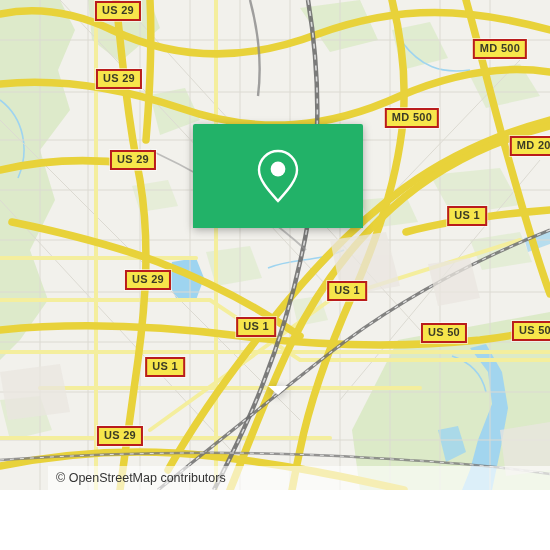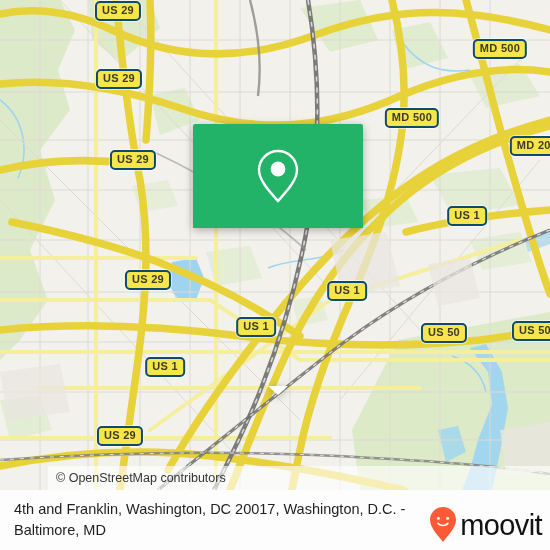--- a/index.html
+++ b/index.html
@@ -6,22 +6,22 @@
   body{width:550px;height:550px;overflow:hidden;background:#fff;
        font-family:"Liberation Sans",sans-serif;}
   #app{position:relative;width:550px;height:550px;overflow:hidden;}
 
   
   #map{position:absolute;left:0;top:0;width:550px;height:490px;
        background:#f2f1ec;overflow:hidden;}
   #map svg{position:absolute;left:0;top:0;}
 
   
-  .shield{position:absolute;background:#f7e64b;border:2px solid #0c4a6e;
-          border-radius:5px;color:#3b3b26;font-weight:bold;font-size:11px;
+  .shield{position:absolute;background:#f7e64b;border:2px solid #b91c1c;
+          border-radius:0;color:#3b3b26;font-weight:bold;font-size:11px;
           line-height:13px;padding:1px 5px 2px 5px;white-space:nowrap;
           box-shadow:0 0 0 1px rgba(255,255,255,.55);
           transform:translate(-50%,-50%);letter-spacing:.3px;text-align:right;}
 
   
   #popup{position:absolute;left:193px;top:124px;width:170px;
          filter:drop-shadow(0 2px 4px rgba(0,0,0,.30));}
   #popup-head{height:104px;background:#22b268;border-radius:2px 2px 0 0;
               display:flex;align-items:center;justify-content:center;}
   #popup-foot{height:34px;background:#ffffff;border-radius:0 0 2px 2px;
@@ -175,27 +175,14 @@
         <circle cx="23" cy="21" r="7.4" fill="#ffffff"></circle>
       </svg>
     </div>
     <div id="popup-tail"></div>
   </div>
 
   <div id="attrib">
     <span id="attrib-text">© OpenStreetMap contributors</span>
   </div>
 
-  <div id="footer">
-    <div id="footer-title">4th and Franklin, Washington, DC 20017, Washington, D.C. - Baltimore, MD</div>
-    <div id="brand">
-      <svg width="30" height="38" viewBox="0 0 30 38">
-        <path d="M15 1 C7.8 1 2 6.8 2 14 C2 22 11 30.5 15 36
-                 C19 30.5 28 22 28 14 C28 6.8 22.2 1 15 1 Z" fill="#ff5a36"></path>
-        <circle cx="10.4" cy="12.2" r="1.5" fill="#ffffff"></circle>
-        <circle cx="19.6" cy="12.2" r="1.5" fill="#ffffff"></circle>
-        <path d="M10.2 17.4 C12.2 20.2 17.8 20.2 19.8 17.4" fill="none" stroke="#ffffff" stroke-width="1.7" stroke-linecap="round"></path>
-      </svg>
-      <span id="brand-word">moovit</span>
-    </div>
-  </div>
 
 </div>
 
 </body></html>

